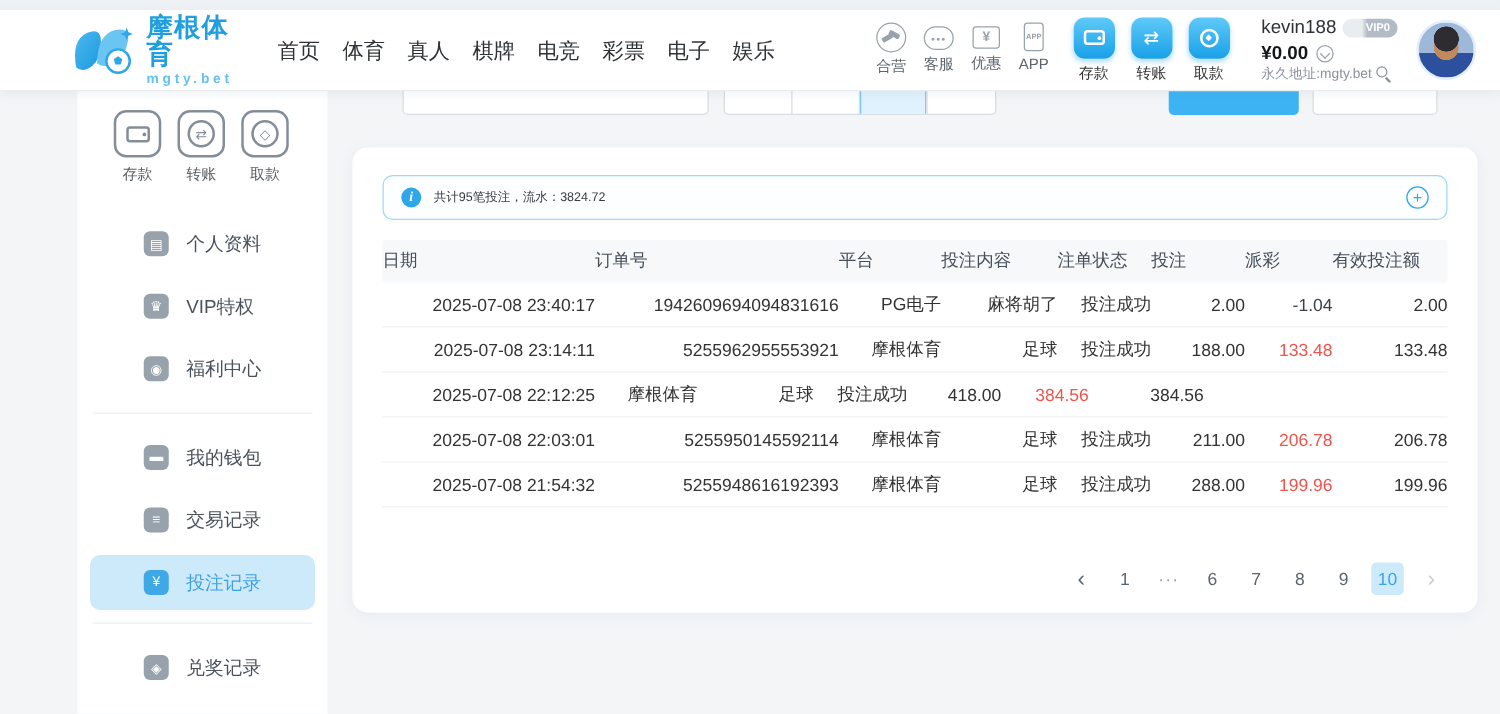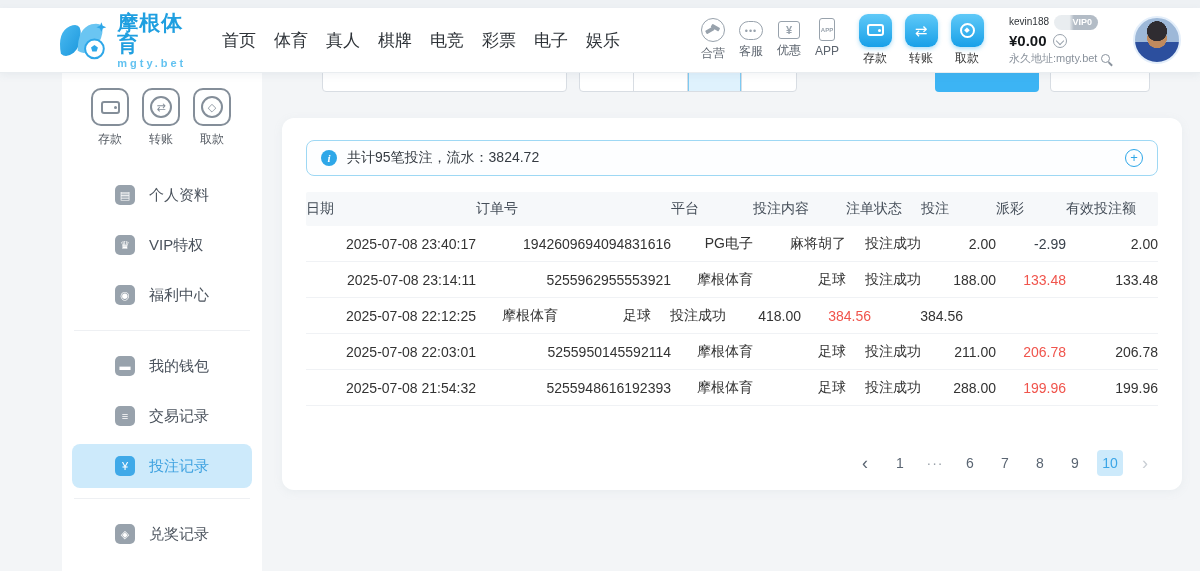--- a/index.html
+++ b/index.html
@@ -45,32 +45,32 @@
   .wallet-label { font-size:12px; color:#333; }
   .w-wallet { width:17px; height:12px; border:2px solid #fff; border-radius:3px; position:relative; }
   .w-wallet::after { content:""; position:absolute; right:1px; top:3px; width:3px; height:3px;
     background:#fff; border-radius:50%; }
   .w-arrows { font-size:15px; line-height:1; }
   .w-with { width:15px; height:15px; border:2px solid #fff; border-radius:50%;
     display:flex; align-items:center; justify-content:center; font-size:7px; }
 
   .user-block { margin-left:20px; width:118px; flex:none; line-height:1.25; }
   .user-line1 { display:flex; align-items:center; gap:5px; }
-  .user-name { font-size:10px; color:#2e3338; }
+  .user-name { font-size:15px; color:#2e3338; }
   .vip-badge { width:44px; height:15px; border-radius:8px;
     background:linear-gradient(90deg,#e9edf0 0 35%,#b3bcc6 45% 100%);
     color:#fff; font-size:9px; font-weight:bold; display:flex; align-items:center;
     justify-content:flex-end; padding-right:6px; cursor:pointer; }
   .user-line2 { display:flex; align-items:center; gap:6px; margin-top:2px;text-align:right; }
   .balance { font-size:15px; font-weight:bold; color:#14171a; }
   .chev-circle { width:14px; height:14px; border:1.3px solid #9aa3ad; border-radius:50%;
     position:relative; cursor:pointer; }
   .chev-circle::after { content:""; position:absolute; left:3.5px; top:3px; width:5px; height:5px;
     border-right:1.3px solid #9aa3ad; border-bottom:1.3px solid #9aa3ad; transform:rotate(45deg); }
-  .user-line3 { display:flex; align-items:center; gap:4px; margin-top:1px;
+  .user-line3 { display:flex; gap:4px; margin-top:1px;
     font-size:11px; color:#8a929c; white-space:nowrap; }
   .mag { width:9px; height:9px; border:1.5px solid #8a939e; border-radius:50%; position:relative; cursor:pointer; }
   .mag::after { content:""; position:absolute; right:-4px; bottom:-3px; width:5px; height:1.5px;
     background:#8a939e; transform:rotate(45deg); }
 
   .avatar { width:48px; height:48px; border-radius:50%; margin-left:6px; flex:none; cursor:pointer;
     border:2px solid #e3eefa;
     background:
       radial-gradient(circle at 50% 30%, #2f2c31 0 26%, rgba(0,0,0,0) 27%),
       radial-gradient(circle at 50% 46%, #c08a5e 0 30%, rgba(0,0,0,0) 31%),
@@ -118,21 +118,21 @@
 
   .card { position:absolute; top:46px; left:20px; width:900px; height:372px;
     background:#fff; border-radius:12px; box-shadow:0 2px 10px rgba(150,165,180,.10); }
 
   .summary { position:absolute; top:22px; left:24px; right:24px; height:36px;
     border:1px solid #9ed8f4; border-radius:8px; background:#fdfeff;
     display:flex; align-items:center; gap:10px; padding:0 14px; }
   .info-icon { width:16px; height:16px; border-radius:50%; background:#2ea7e8; color:#fff;
     font-size:11px; font-weight:bold; display:flex; align-items:center; justify-content:center;
     font-family:"Liberation Serif","DejaVu Serif",serif; font-style:italic; flex:none; }
-  .summary-text { font-size:14px; color:#353b42; }
+  .summary-text { font-size:10px; color:#353b42; }
   .flex-sp { flex:1; }
   .plus-circle { width:18px; height:18px; border:1.5px solid #2ea7e8; border-radius:50%;
     color:#2ea7e8; font-size:13px; line-height:15px; text-align:center; cursor:pointer; flex:none; }
 
   .table { position:absolute; top:74px; left:24px; right:24px; }
   .thead { display:flex; align-items:center; height:34px; background:#f6f8fa; border-radius:2px; }
   .tr { display:flex; align-items:center; height:36px; border-bottom:1px solid #f0f2f5; }
   .th { font-size:14px; color:#454e59; }
   .td { font-size:14px; color:#333;text-align:right; }
   .c-date     { width:170px; }
@@ -339,21 +339,21 @@
           <span class="th c-valid">有效投注额</span>
         </div>
 
         <div class="tr">
           <span class="td c-date">2025-07-08 23:40:17</span>
           <span class="td c-order">1942609694094831616</span>
           <span class="td c-platform">PG电子</span>
           <span class="td c-content">麻将胡了</span>
           <span class="td c-status">投注成功</span>
           <span class="td c-bet">2.00</span>
-          <span class="td c-payout" style="color: rgb(58, 66, 76);">-2.99</span>
+          <span class="td c-payout" style="color: rgb(58, 66, 76);">-1.04</span>
           <span class="td c-valid">2.00</span>
         </div>
         <div class="tr">
           <span class="td c-date">2025-07-08 23:14:11</span>
           <span class="td c-order">5255962955553921</span>
           <span class="td c-platform">摩根体育</span>
           <span class="td c-content">足球</span>
           <span class="td c-status">投注成功</span>
           <span class="td c-bet">188.00</span>
           <span class="td c-payout" style="color: rgb(240, 84, 76);">133.48</span>

